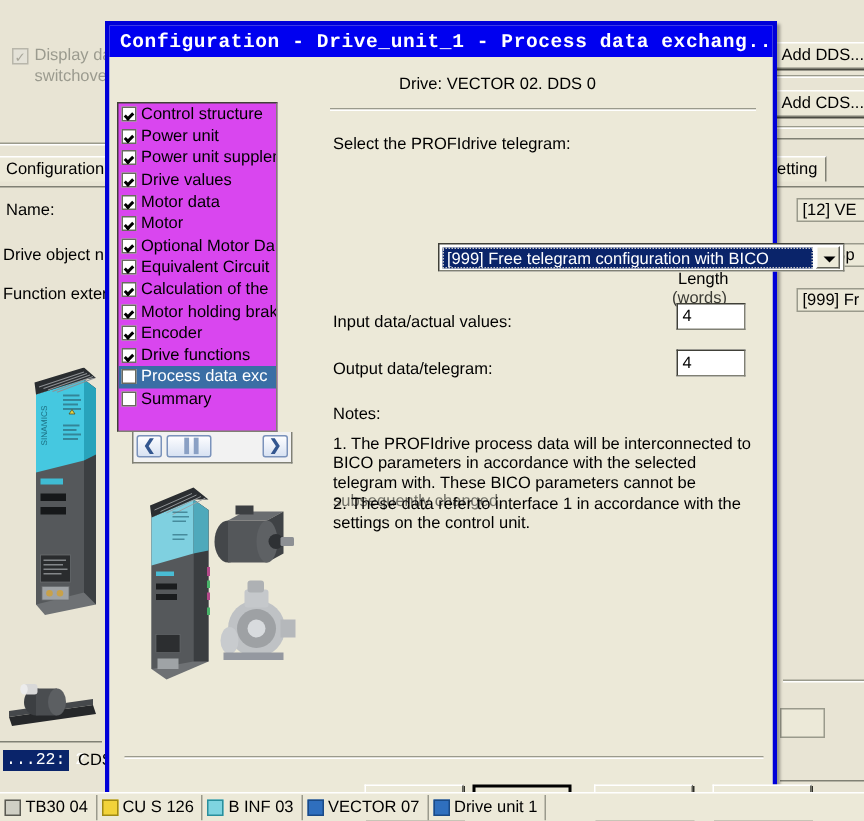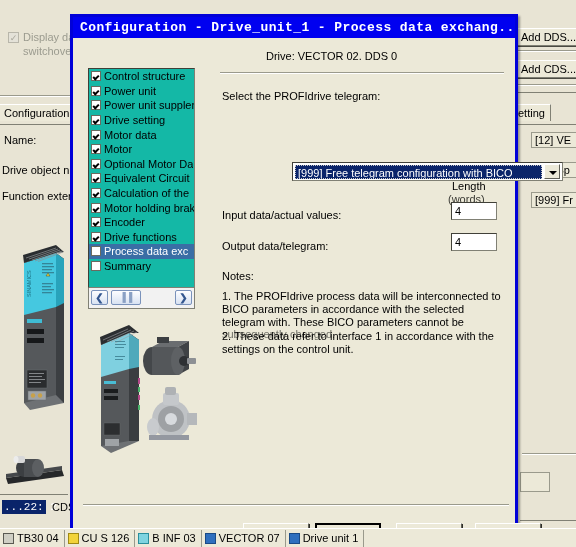--- a/index.html
+++ b/index.html
@@ -67,22 +67,22 @@
     font-weight: bold; font-size: 13px;
     line-height: 21px;
     padding-left: 7px;
     white-space: nowrap; overflow: hidden;
     letter-spacing: .4px;
   }
   #dlg-body { position: absolute; left: 0; top: 21px; right: 0; bottom: 0; background: #ece9d8; }
 
   
   #navlist {
-    position: absolute; left: 15px; top: 30px; width: 107px; height: 220px;
-    background: #14b8a6;
+    position: absolute; left: 5px; top: 30px; width: 107px; height: 220px;
+    background: #d946ef;
     border: 1px solid #808074;
     border-top-color: #404038; border-left-color: #404038;
     overflow: hidden;
   }
   .nav-item {
     display: flex; align-items: center; height: 14.6px;
     padding-left: 2px; white-space: nowrap; font-size: 11px; color: #000;
   }
   .nav-item.selected { background: #3a6ea5; color: #ffffff; }
   .cbx {
@@ -301,21 +301,21 @@
           <div class="nav-item">
             <span class="cbx on"></span>
             <span class="nav-label">Power unit</span>
           </div>
           <div class="nav-item">
             <span class="cbx on"></span>
             <span class="nav-label">Power unit supplem</span>
           </div>
           <div class="nav-item">
             <span class="cbx on"></span>
-            <span class="nav-label">Drive setting</span>
+            <span class="nav-label">Drive values</span>
           </div>
           <div class="nav-item">
             <span class="cbx on"></span>
             <span class="nav-label">Motor data</span>
           </div>
           <div class="nav-item">
             <span class="cbx on"></span>
             <span class="nav-label">Motor</span>
           </div>
           <div class="nav-item">

